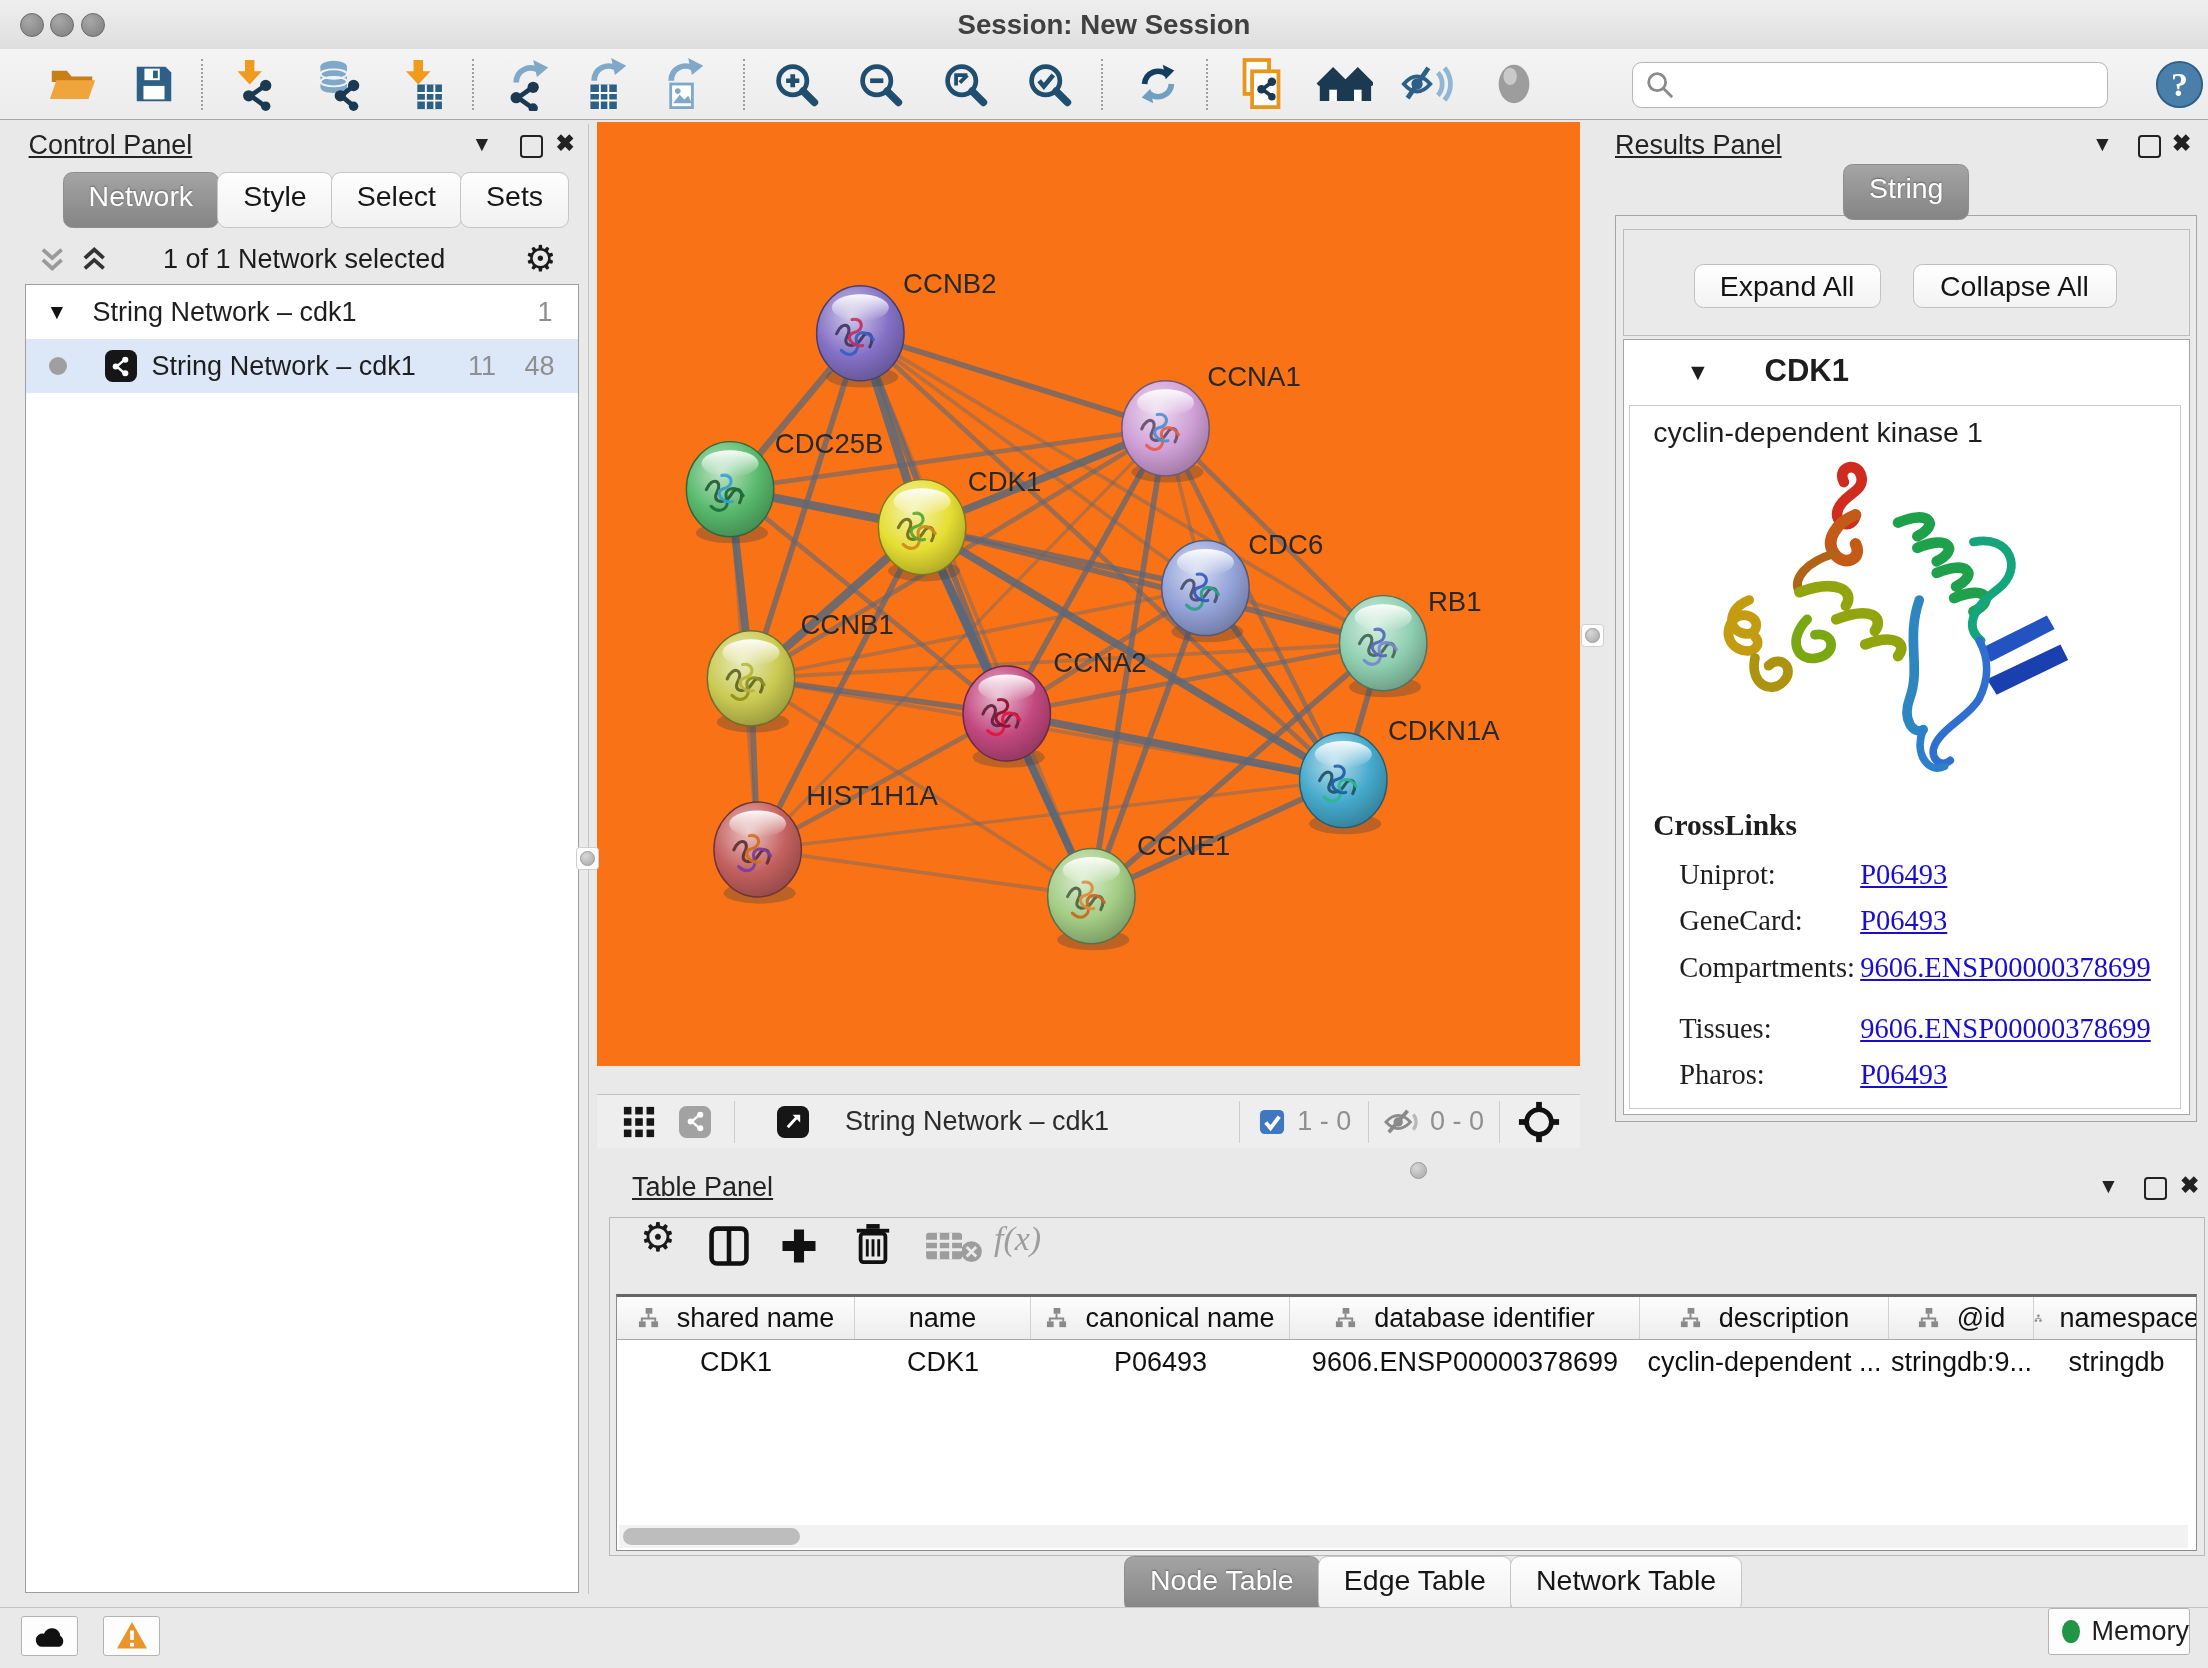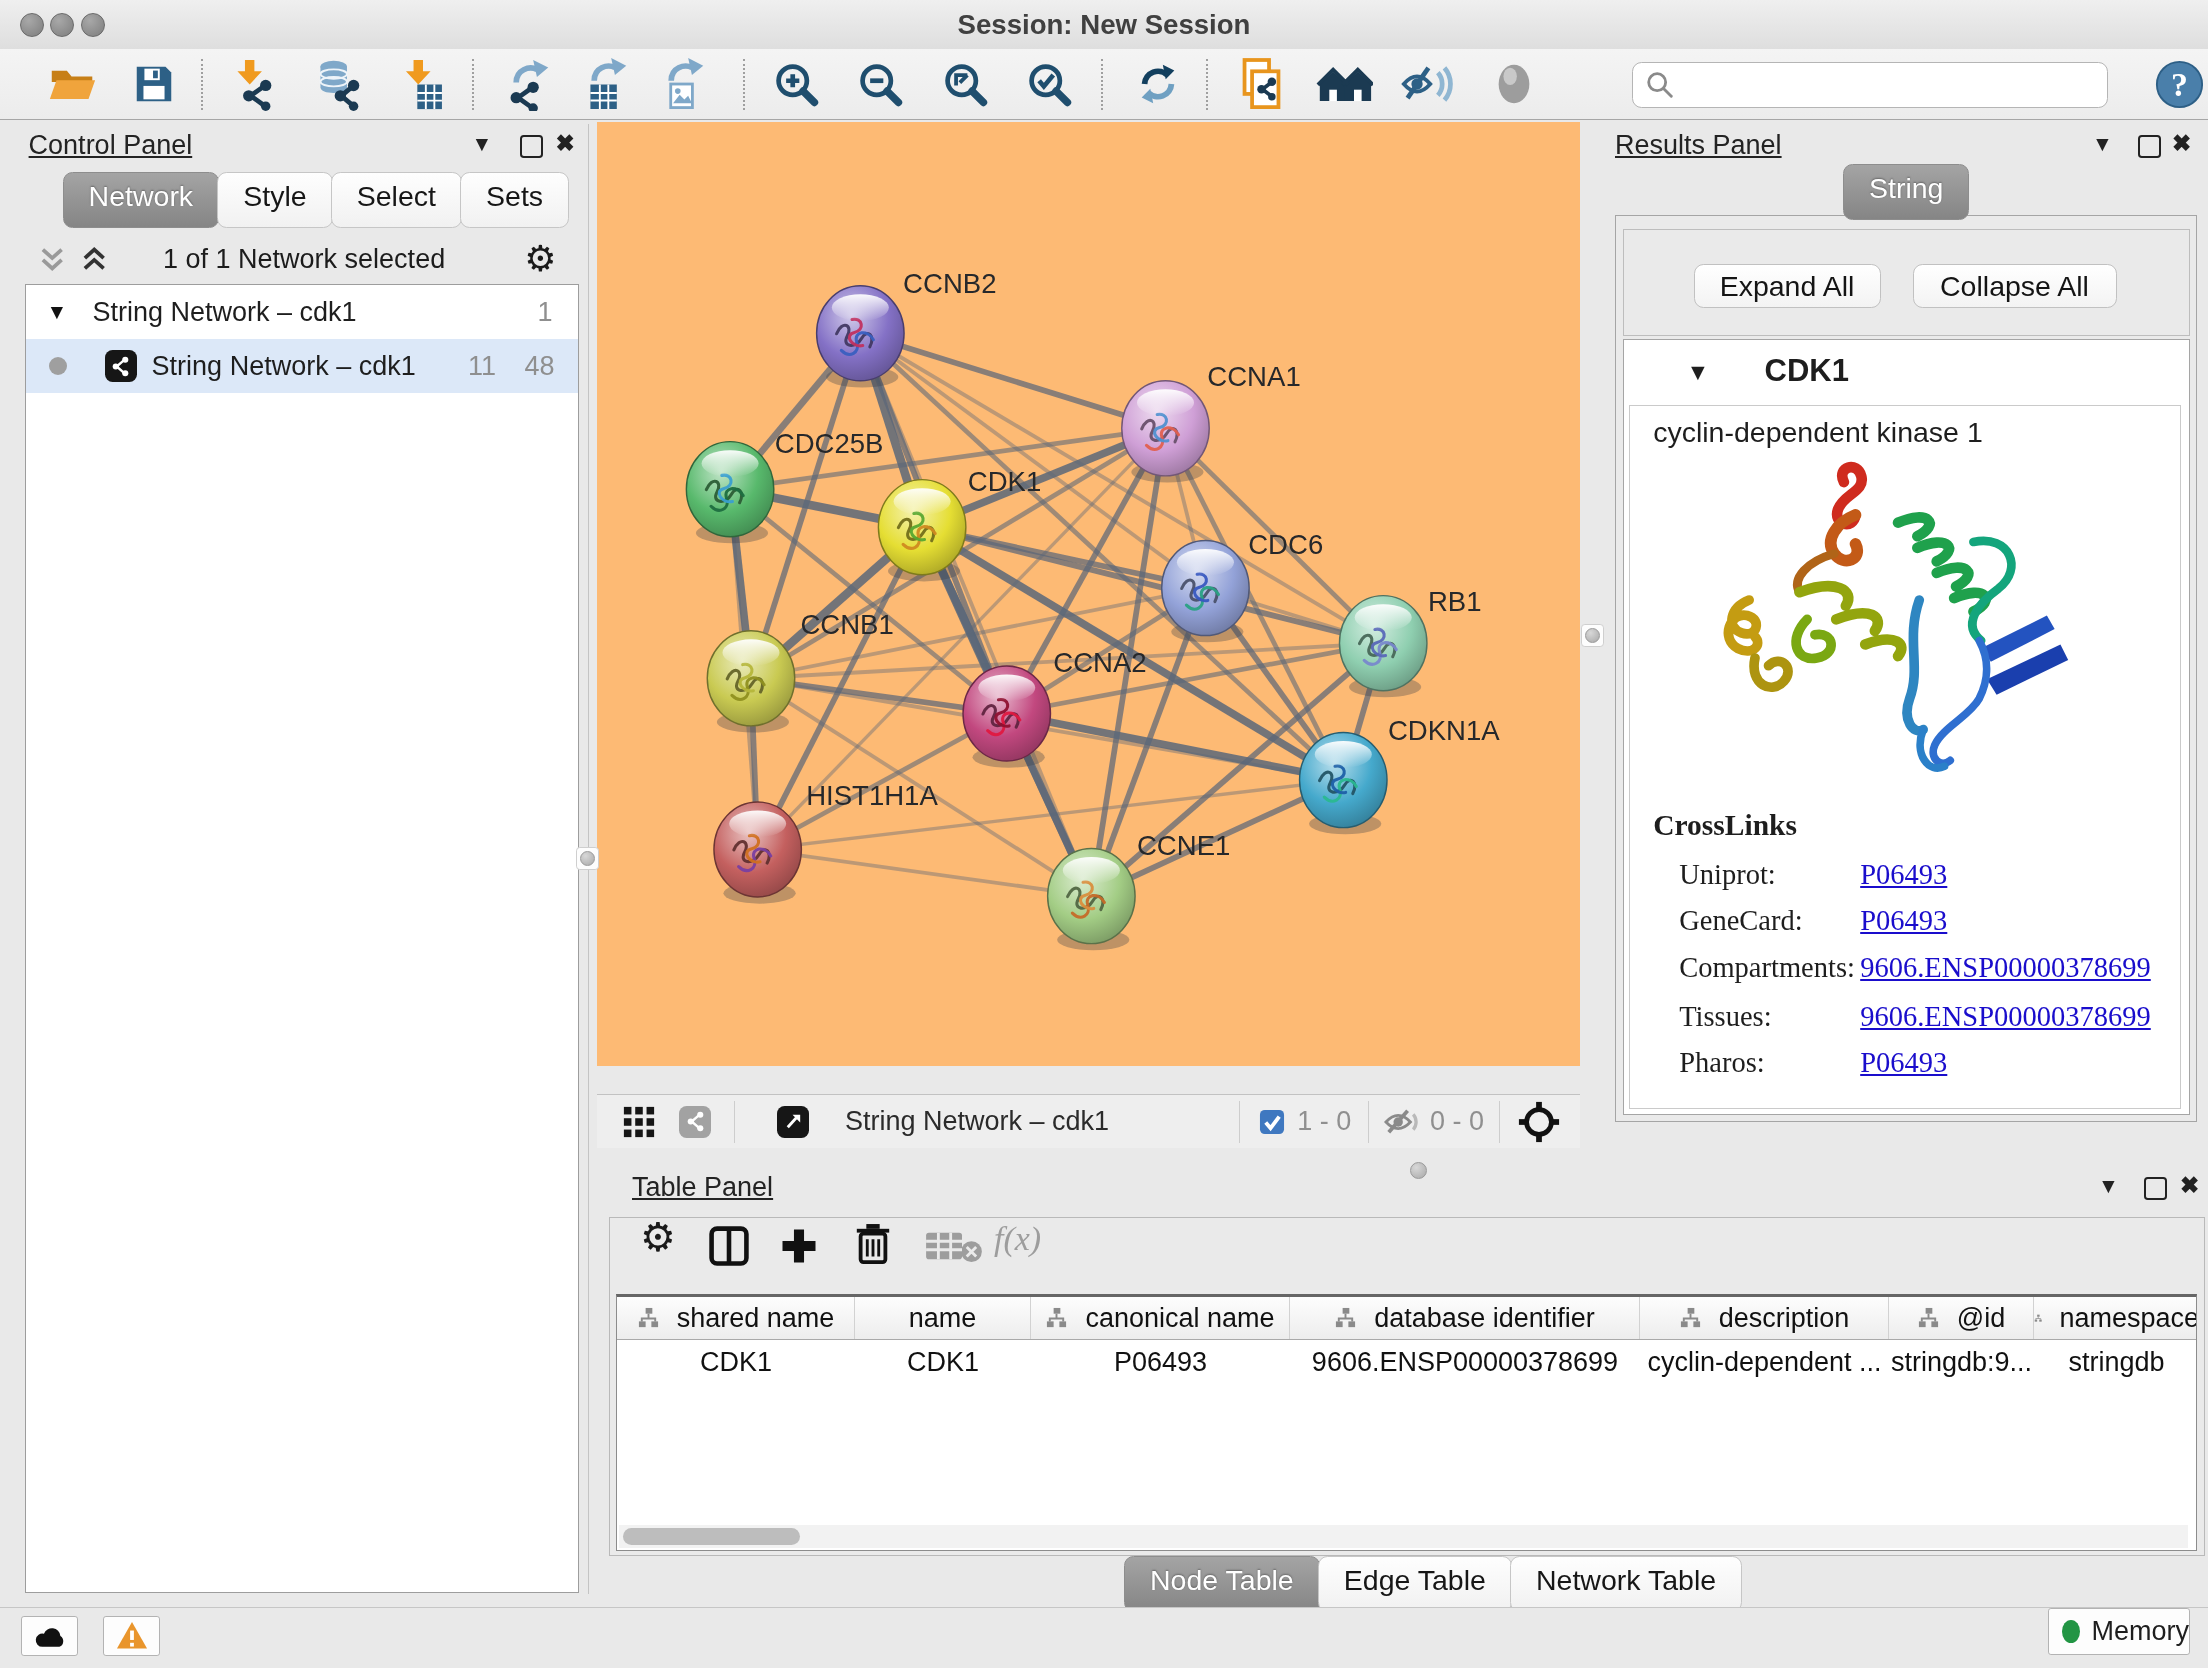--- a/index.html
+++ b/index.html
@@ -277,21 +277,21 @@
             <circle cx="16" cy="18" r="3.2" fill="#fff"></circle>
           </svg>
       </span>
       <span style="margin-left:15px">String Network – cdk1</span>
       <span class="gray" style="margin-left:auto">11</span>
       <span class="gray" style="margin-left:28.5px;margin-right:23px">48</span>
     </div>
   </div>
 </div>
 
-<div class="abs" style="left:597px;top:122px;width:983px;height:944px;background:#fdba74">
+<div class="abs" style="left:597px;top:122px;width:983px;height:944px;background:#f97316">
   <svg id="net-svg" width="983" height="972" viewBox="628 128 1034 1022">
       <defs>
         <linearGradient id="gloss" x1="0" y1="0" x2="0" y2="1">
           <stop offset="0" stop-color="#ffffff" stop-opacity="0.95"></stop>
           <stop offset="1" stop-color="#ffffff" stop-opacity="0"></stop>
         </linearGradient>
         <radialGradient id="g-CCNB2" cx="0.4" cy="0.32" r="0.85">
           <stop offset="0" stop-color="rgb(208,201,233)"></stop>
           <stop offset="0.5" stop-color="#8471c6"></stop>
           <stop offset="1" stop-color="rgb(86,73,129)"></stop>
@@ -607,21 +607,21 @@
       <span class="abs serif" style="left:23px;top:403px;font-size:29.5px;font-weight:bold">CrossLinks</span>
       <div class="abs" style="left:49px;top:453px;width:476px;font-size:28.5px">
         <div class="serif" style="display:flex;margin-bottom:14.3px">
           <span style="width:181px">Uniprot:</span>
           <span class="link">P06493</span>
         </div>
         <div class="serif" style="display:flex;margin-bottom:14.3px">
           <span style="width:181px">GeneCard:</span>
           <span class="link">P06493</span>
         </div>
-        <div class="serif" style="display:flex;margin-bottom:17px">
+        <div class="serif" style="display:flex;margin-bottom:29px">
           <span style="width:181px">Compartments:</span>
           <span class="link">9606.ENSP00000378699</span>
         </div>
         <div class="serif" style="display:flex;margin-bottom:14.3px">
           <span style="width:181px">Tissues:</span>
           <span class="link">9606.ENSP00000378699</span>
         </div>
         <div class="serif" style="display:flex">
           <span style="width:181px">Pharos:</span>
           <span class="link">P06493</span>

